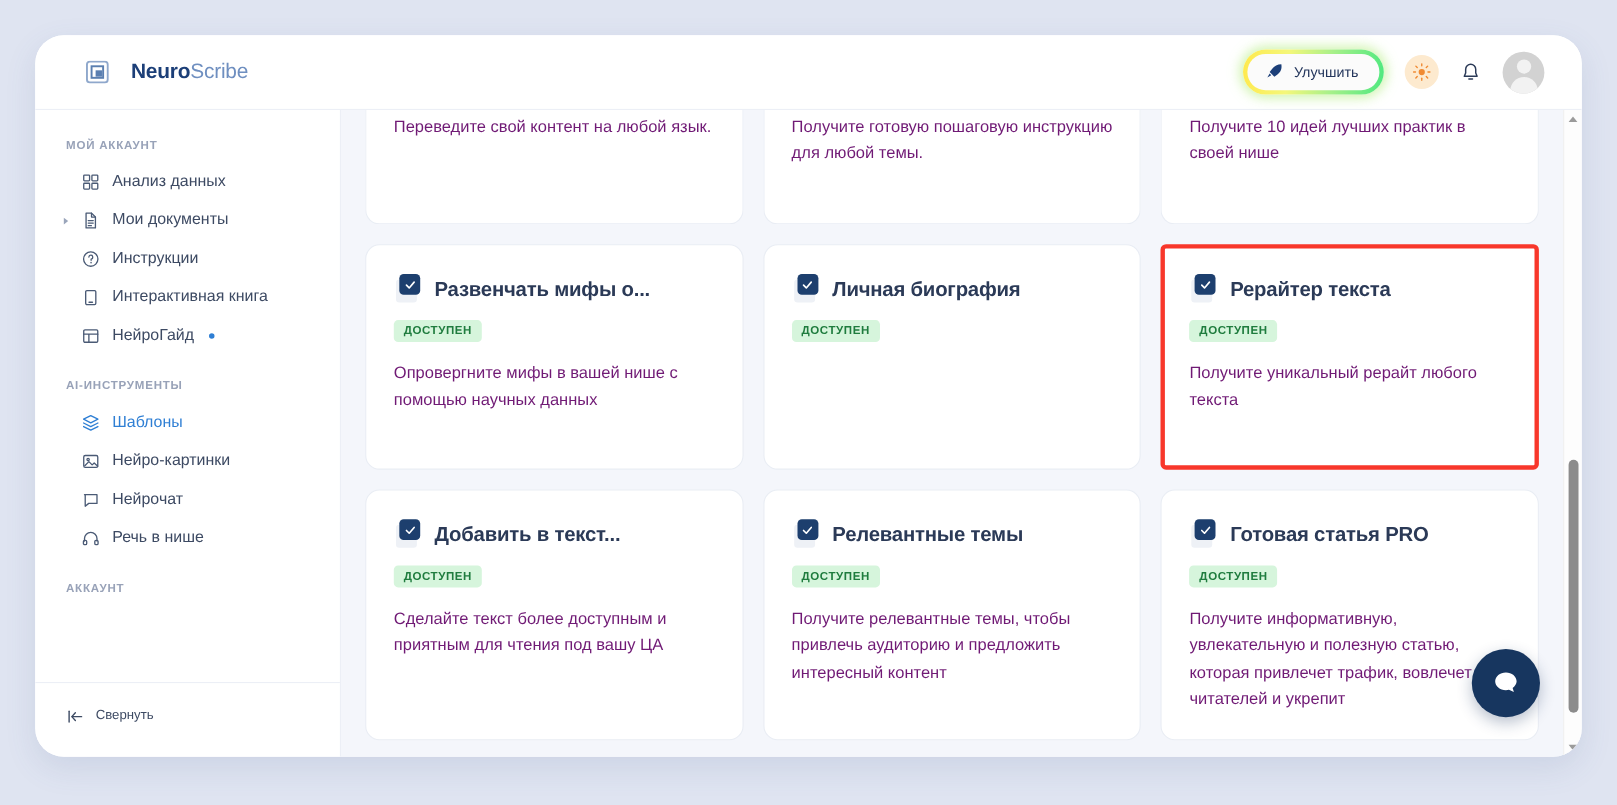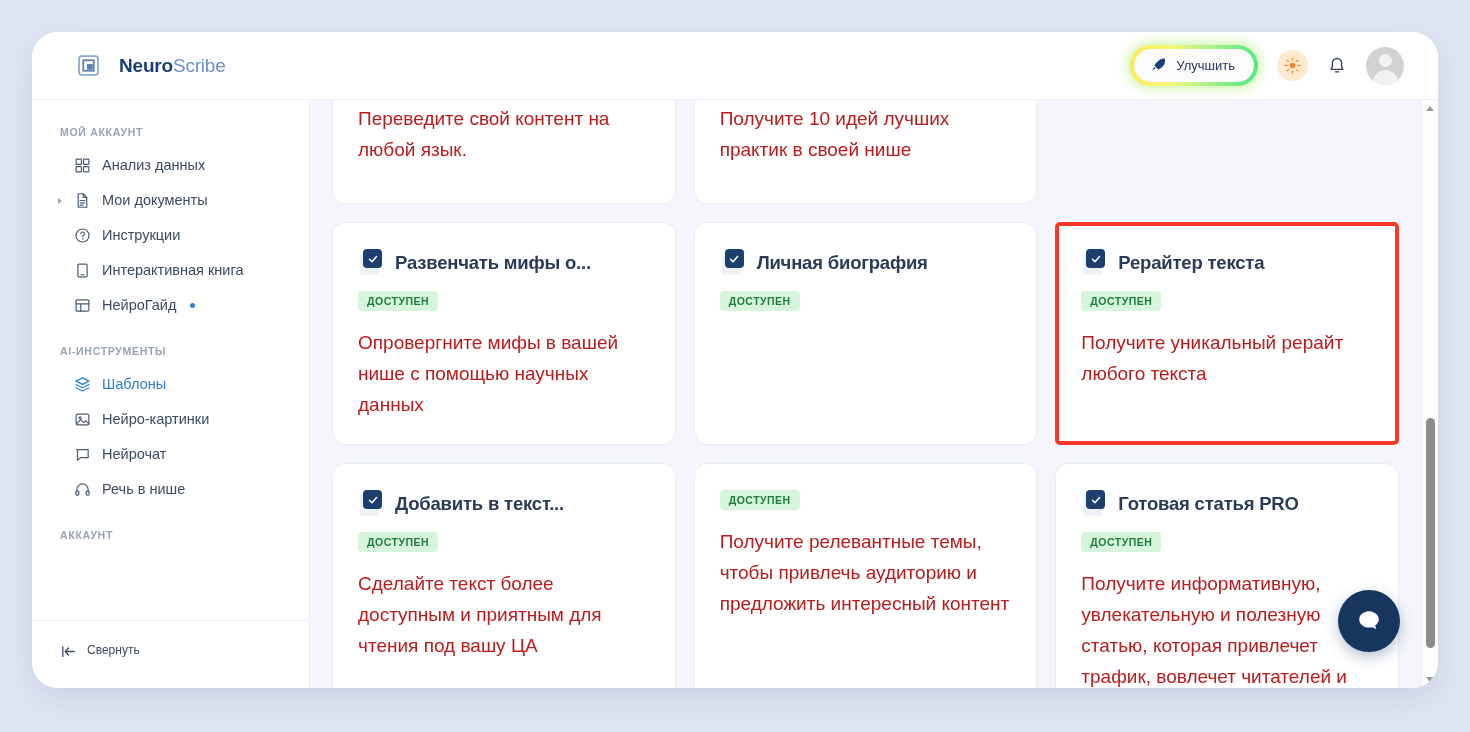--- a/index.html
+++ b/index.html
@@ -131,21 +131,21 @@
     position: absolute; left: 5px; top: 0; width: 19px; height: 19px;
     background: #1d3f6e; border-radius: 4px;
     display: flex; align-items: center; justify-content: center;
   }
   .card-title { font-size: 18.5px; font-weight: bold; color: #2b3a57; letter-spacing: -0.2px; }
   .badge {
     display: inline-block; background: #d6f5dc; color: #1f7c3e;
     font-size: 10.5px; font-weight: bold; letter-spacing: 0.5px;
     padding: 4px 9px; border-radius: 4px; text-transform: uppercase;
   }
-  .card-desc { margin-top: 17px; font-size: 19px; line-height: 1.62; color: #b91c1c; }
+  .card-desc { margin-top: 17px; font-size: 15px; line-height: 1.62; color: #701a75; }
   .card.top-partial .card-desc { margin-top: 0; padding-top: 4px; }
 
   
   #scrollbar {
     position: absolute; right: 0; top: 0; bottom: 0; width: 17px;
     background: #fdfdfd; border-left: 1px solid #f0f0f0;
   }
   .sb-arrow { position: absolute; left: 0; right: 0; height: 17px;
     display: flex; align-items: center; justify-content: center; cursor: pointer; }
   .sb-arrow.up { top: 0; } .sb-arrow.down { bottom: 0; }
@@ -335,20 +335,23 @@
       </div>
     </div>
 
     <div id="main">
       <div id="cards-scroll">
           <div class="card-grid">
             <div class="card top-partial">
               <div class="card-desc">Переведите свой контент на любой язык.</div>
             </div>
             <div class="card top-partial">
+              <div class="card-desc">Получите готовую пошаговую инструкцию для любой темы.</div>
+            </div>
+            <div class="card top-partial">
               <div class="card-desc">Получите 10 идей лучших практик в своей нише</div>
             </div>
           </div>
           <div class="card-grid" style="margin-top: 18px;">
             <div class="card"><div class="card-head">
                 <div class="card-icon">
                   <div class="sheet"></div>
                   <div class="chip">
                     <svg width="12" height="12" viewBox="0 0 24 24">
                       <polyline points="5,12.5 10,17.5 19,7" fill="none" stroke="#fff" stroke-width="3" stroke-linecap="round" stroke-linejoin="round"></polyline>
@@ -385,21 +388,31 @@
                 <div class="card-icon">
                   <div class="sheet"></div>
                   <div class="chip">
                     <svg width="12" height="12" viewBox="0 0 24 24">
                       <polyline points="5,12.5 10,17.5 19,7" fill="none" stroke="#fff" stroke-width="3" stroke-linecap="round" stroke-linejoin="round"></polyline>
                     </svg>
                   </div>
                 </div>
                 <div class="card-title">Добавить в текст...</div>
               </div><span class="badge">ДОСТУПЕН</span><div class="card-desc">Сделайте текст более доступным и приятным для чтения под вашу ЦА</div></div>
-            <div class="card"><span class="badge">ДОСТУПЕН</span><div class="card-desc">Получите релевантные темы, чтобы привлечь аудиторию и предложить интересный контент</div></div>
+            <div class="card"><div class="card-head">
+                <div class="card-icon">
+                  <div class="sheet"></div>
+                  <div class="chip">
+                    <svg width="12" height="12" viewBox="0 0 24 24">
+                      <polyline points="5,12.5 10,17.5 19,7" fill="none" stroke="#fff" stroke-width="3" stroke-linecap="round" stroke-linejoin="round"></polyline>
+                    </svg>
+                  </div>
+                </div>
+                <div class="card-title">Релевантные темы</div>
+              </div><span class="badge">ДОСТУПЕН</span><div class="card-desc">Получите релевантные темы, чтобы привлечь аудиторию и предложить интересный контент</div></div>
             <div class="card"><div class="card-head">
                 <div class="card-icon">
                   <div class="sheet"></div>
                   <div class="chip">
                     <svg width="12" height="12" viewBox="0 0 24 24">
                       <polyline points="5,12.5 10,17.5 19,7" fill="none" stroke="#fff" stroke-width="3" stroke-linecap="round" stroke-linejoin="round"></polyline>
                     </svg>
                   </div>
                 </div>
                 <div class="card-title">Готовая статья PRO</div>

